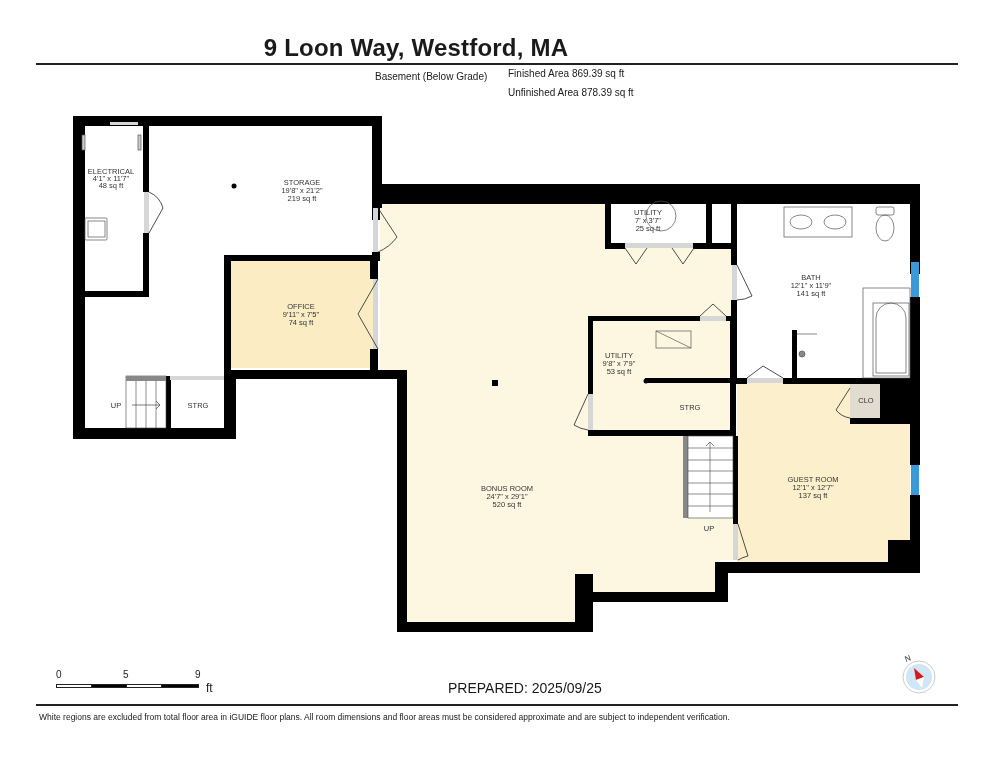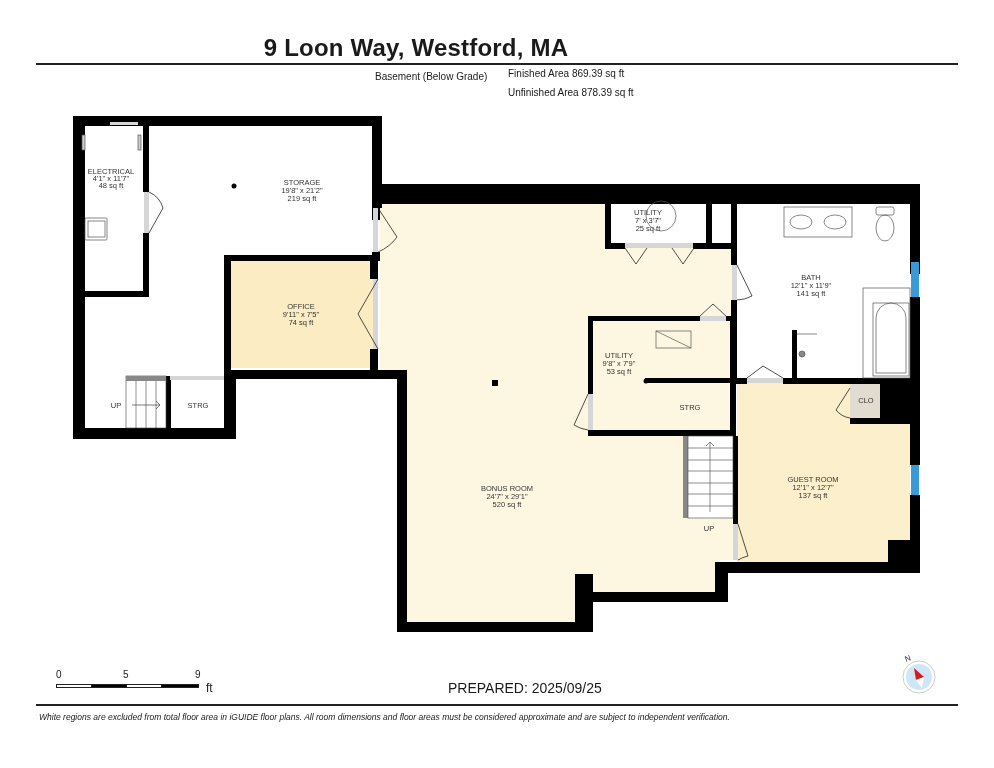--- a/index.html
+++ b/index.html
@@ -12,21 +12,21 @@
   .area-line { position:absolute; left:508px; font-size:10px; }
   .plan { position:absolute; left:0; top:0; }
   .room-text { font-family:"Liberation Sans", sans-serif; fill:#333; text-anchor:middle; }
   .room-name { font-size:7.5px; }
   .room-dim { font-size:7.5px; }
   .scale { position:absolute; left:56px; top:669px; width:160px; height:24px; }
   .scale-num { position:absolute; top:0; font-size:10px; }
   .scale-bar { position:absolute; top:15px; height:4px; border:1px solid #222; box-sizing:border-box; }
   .scale-ft { position:absolute; left:150px; top:12px; font-size:12px;text-align:center; }
   .prepared { position:absolute; left:448px; top:680px; font-size:14px; }
-  .disclaimer { position:absolute; left:39px; top:712px; font-size:8.5px;font-style:italic; }
+  .disclaimer { position:absolute; left:39px; top:712px; font-size:8.5px; }
   .compass { position:absolute; left:900px; top:654px; width:38px; height:40px; }
 </style>
 </head>
 <body>
 
 <div class="title">9 Loon Way, Westford, MA</div>
 <div class="rule" style="top:63px"></div>
 <div class="floor-label">Basement (Below Grade)</div>
 <div class="area-line" style="top:68px">Finished Area 869.39 sq ft</div>
 <div class="area-line" style="top:87px">Unfinished Area 878.39 sq ft</div>

